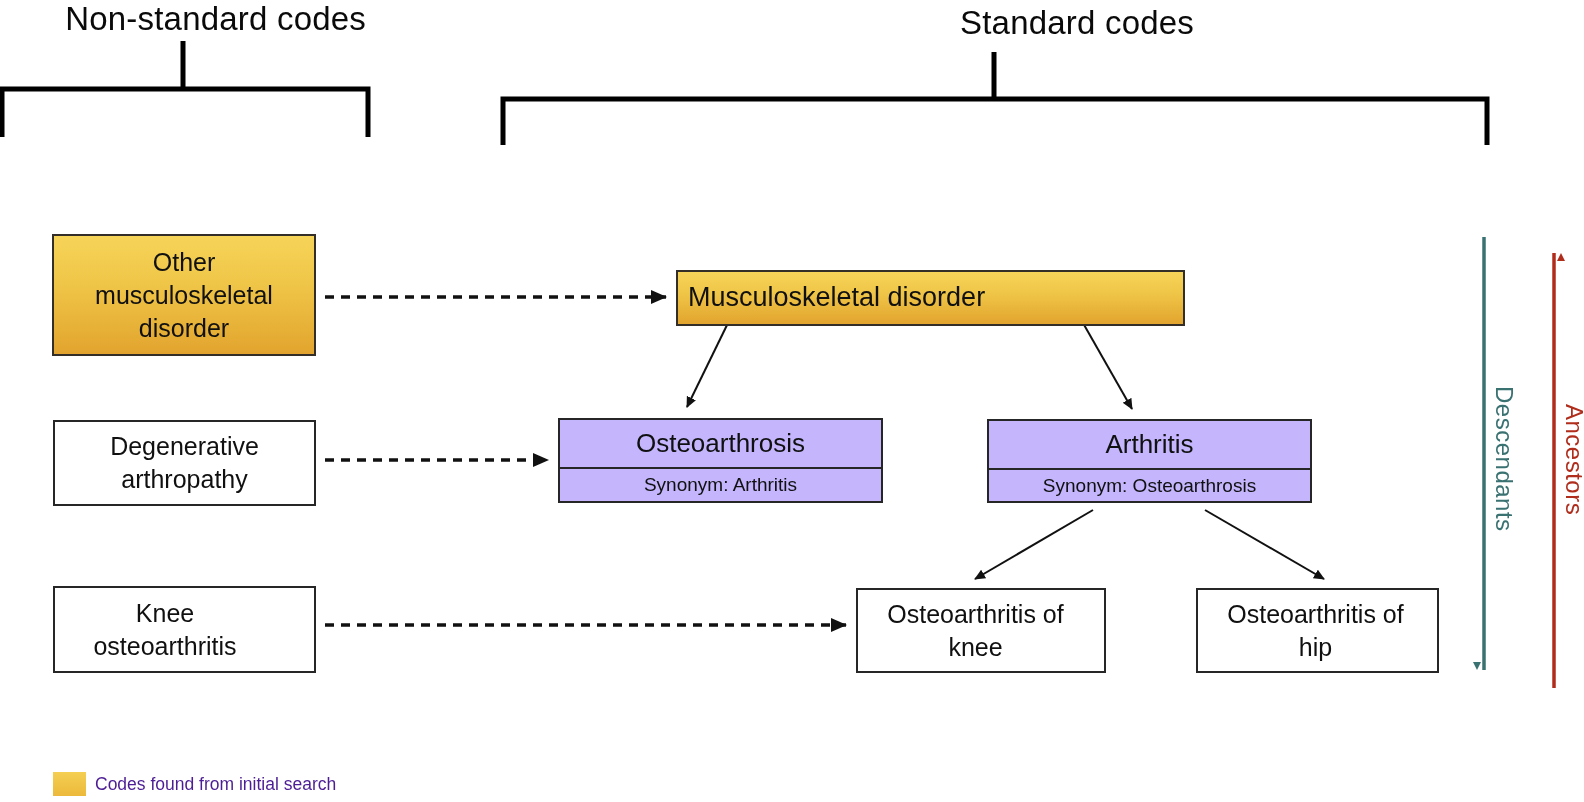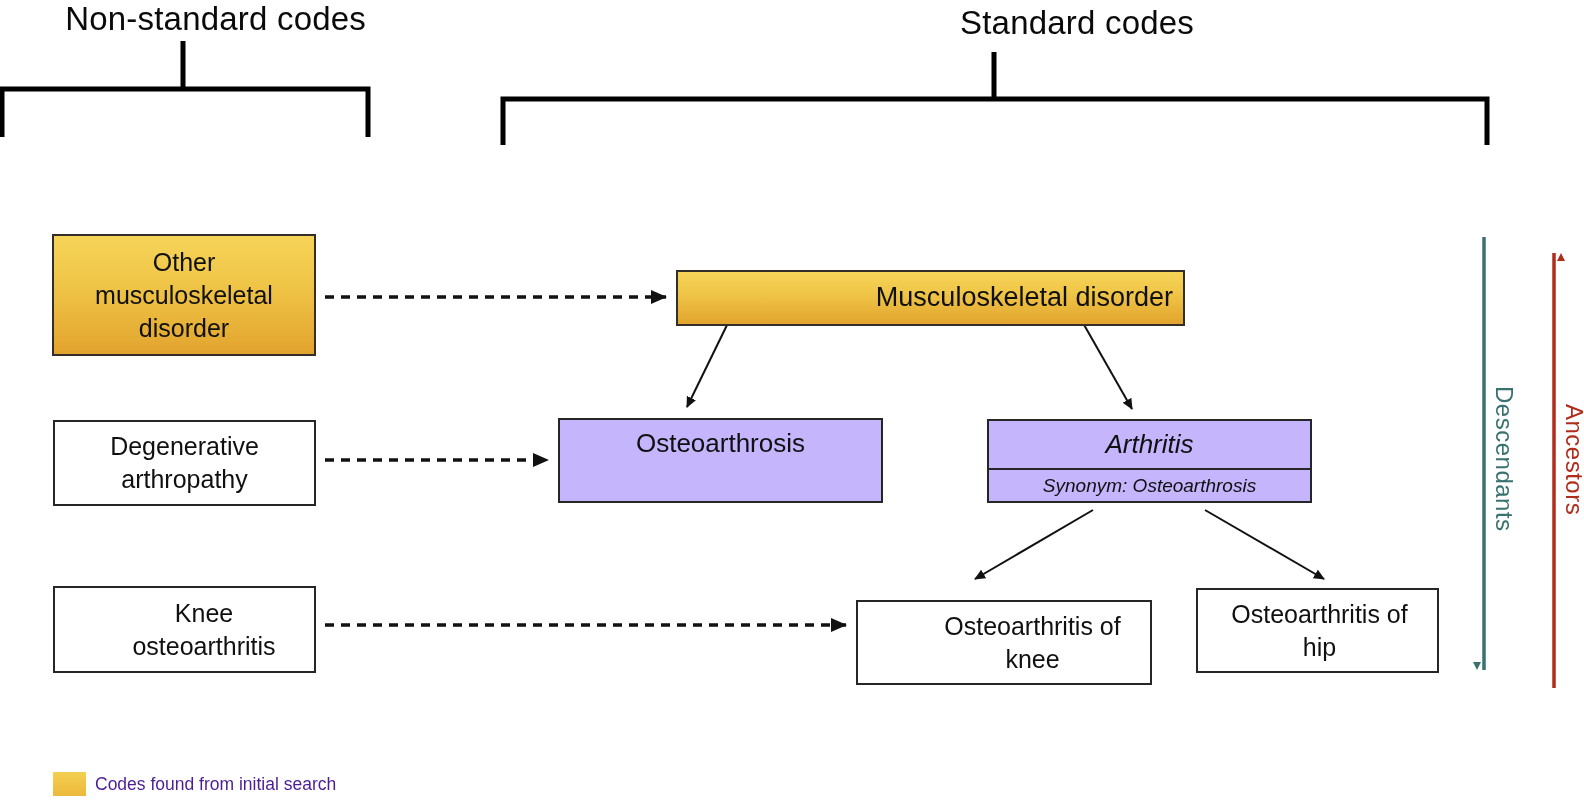--- a/index.html
+++ b/index.html
@@ -20,21 +20,21 @@
     white-space:nowrap;
   }
   #svg-overlay{position:absolute;left:0;top:0;width:1584px;height:802px;}
   .box{
     position:absolute;
     box-sizing:border-box;
     border:2px solid #262626;
     background:#ffffff;
     display:flex;
     align-items:center;
-    justify-content:flex-end;
+    justify-content:flex-start;
     text-align:center;
     font-size:25px;
     line-height:1.32;
     color:#101010;
     padding:2px 10px;
   }
   .gold{
     background:linear-gradient(180deg,#F6D458 0%,#EFC547 42%,#E2A42E 100%);
     border:2.5px solid #332f28;
   }
@@ -125,28 +125,29 @@
   <div class="box" style="left:53px;top:586px;width:263px;height:87px;">
     <span style="max-width:200px;">Knee osteoarthritis</span>
   </div>
 
   <div class="box gold" style="left:676px;top:270px;width:509px;height:56px;font-size:27px;">
     <span>Musculoskeletal disorder</span>
   </div>
 
   <div class="synbox" style="left:558px;top:418px;width:325px;height:85px;">
     <div class="main">Osteoarthrosis</div>
+    <div class="syn">Synonym: Arthritis</div>
   </div>
 
-  <div class="synbox" style="left:987px;top:419px;width:325px;height:84px;font-style:italic;">
+  <div class="synbox" style="left:987px;top:419px;width:325px;height:84px;">
     <div class="main">Arthritis</div>
     <div class="syn">Synonym: Osteoarthrosis</div>
   </div>
 
-  <div class="box" style="left:856px;top:588px;width:296px;height:85px;margin-top:12px;">
+  <div class="box" style="left:856px;top:588px;width:250px;height:85px;">
     <span style="max-width:215px;">Osteoarthritis of knee</span>
   </div>
   <div class="box" style="left:1196px;top:588px;width:243px;height:85px;">
     <span style="max-width:215px;">Osteoarthritis of hip</span>
   </div>
 
   <div class="vlabel descendants" style="left:1490px;top:386px;">Descendants</div>
   <div class="vlabel ancestors" style="left:1560px;top:404px;">Ancestors</div>
 
   <div class="legend">

